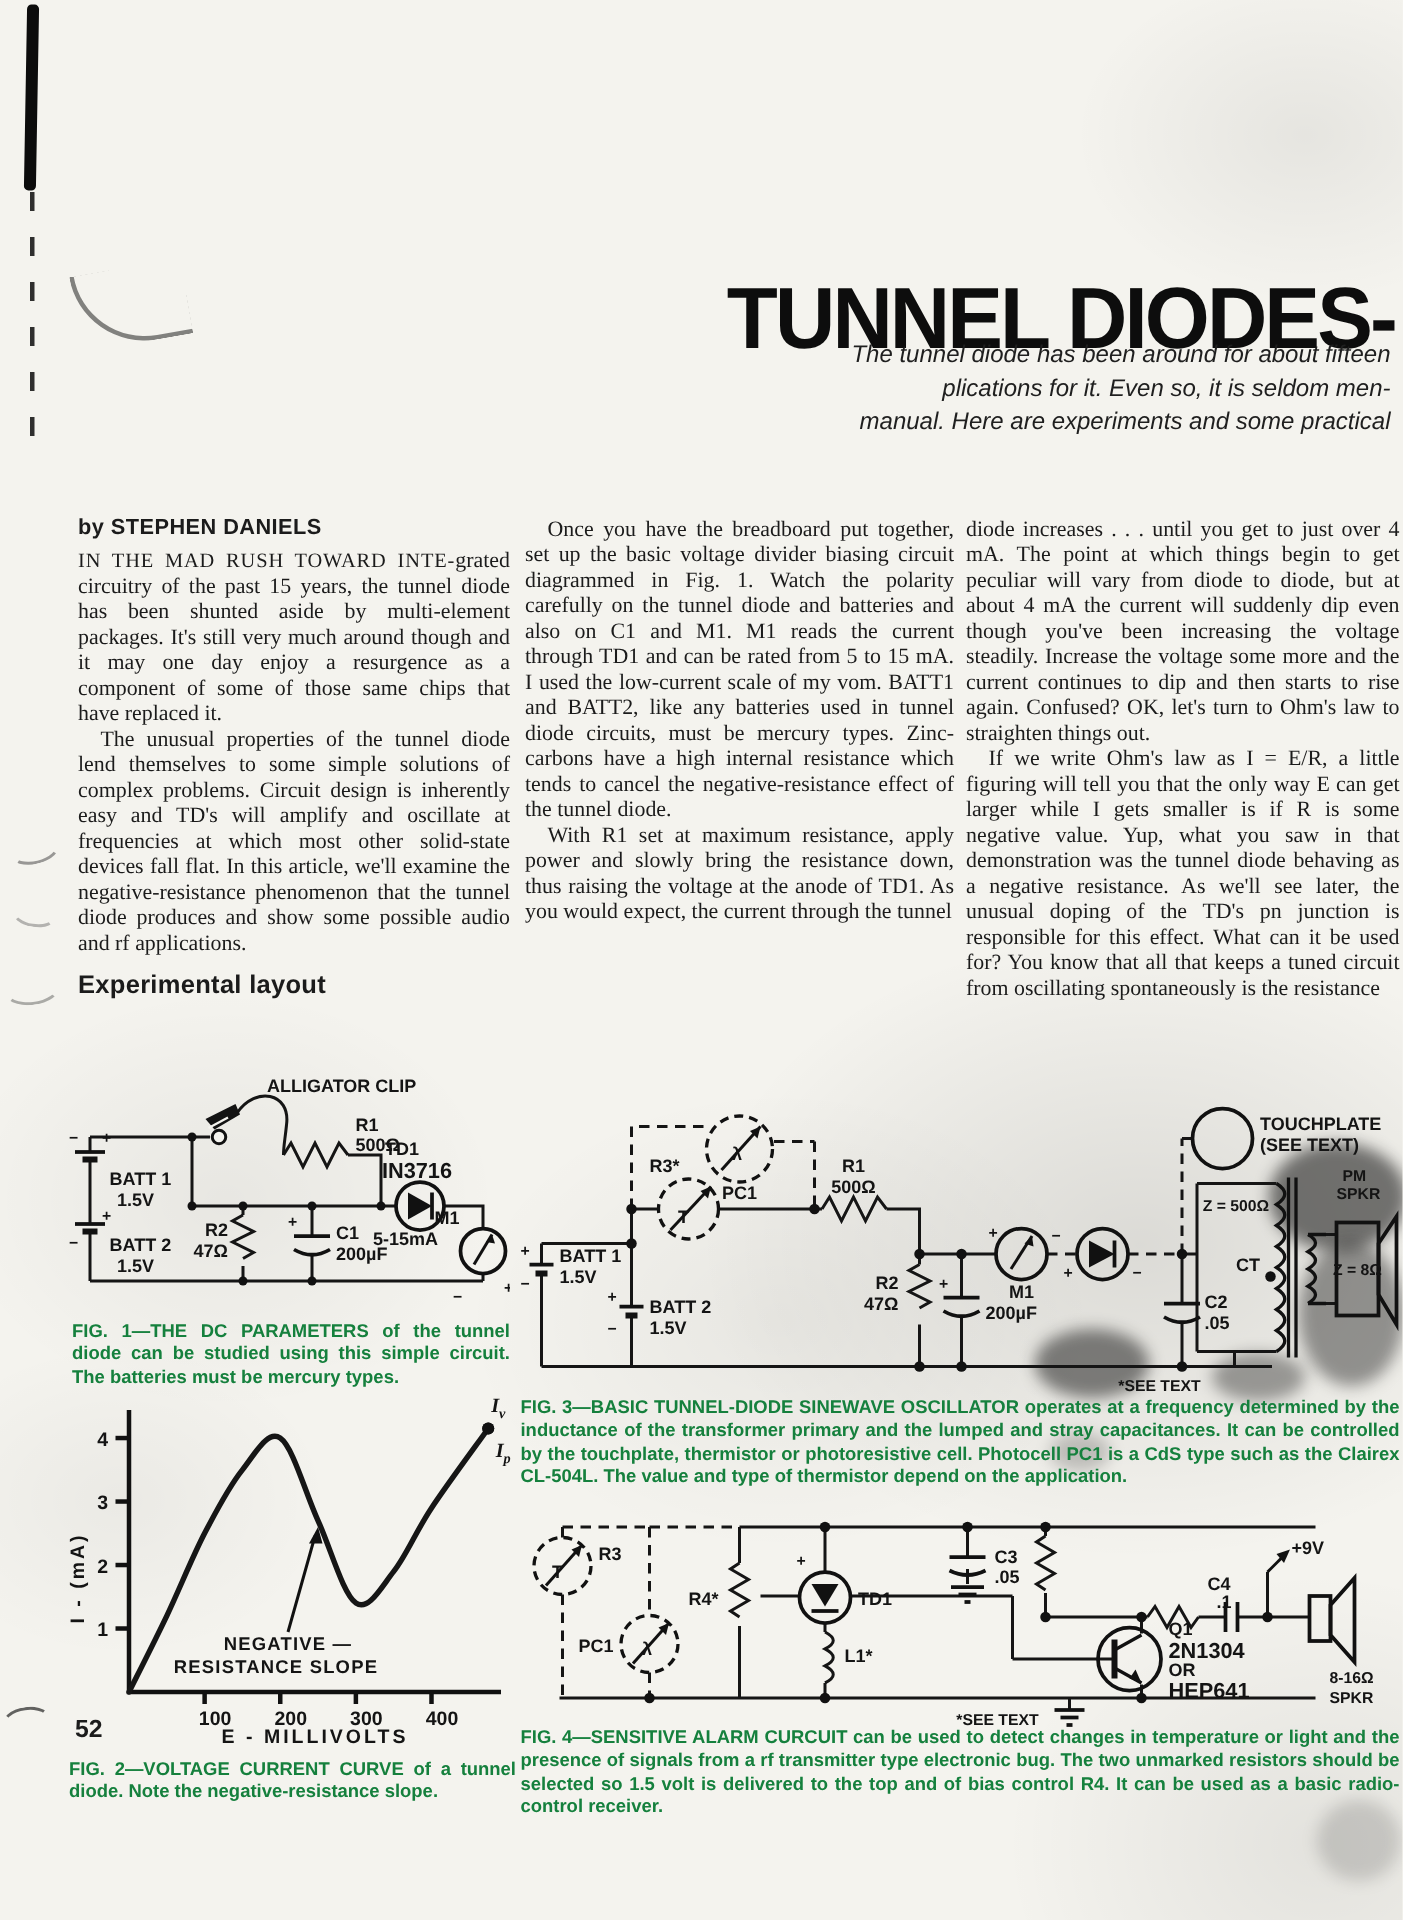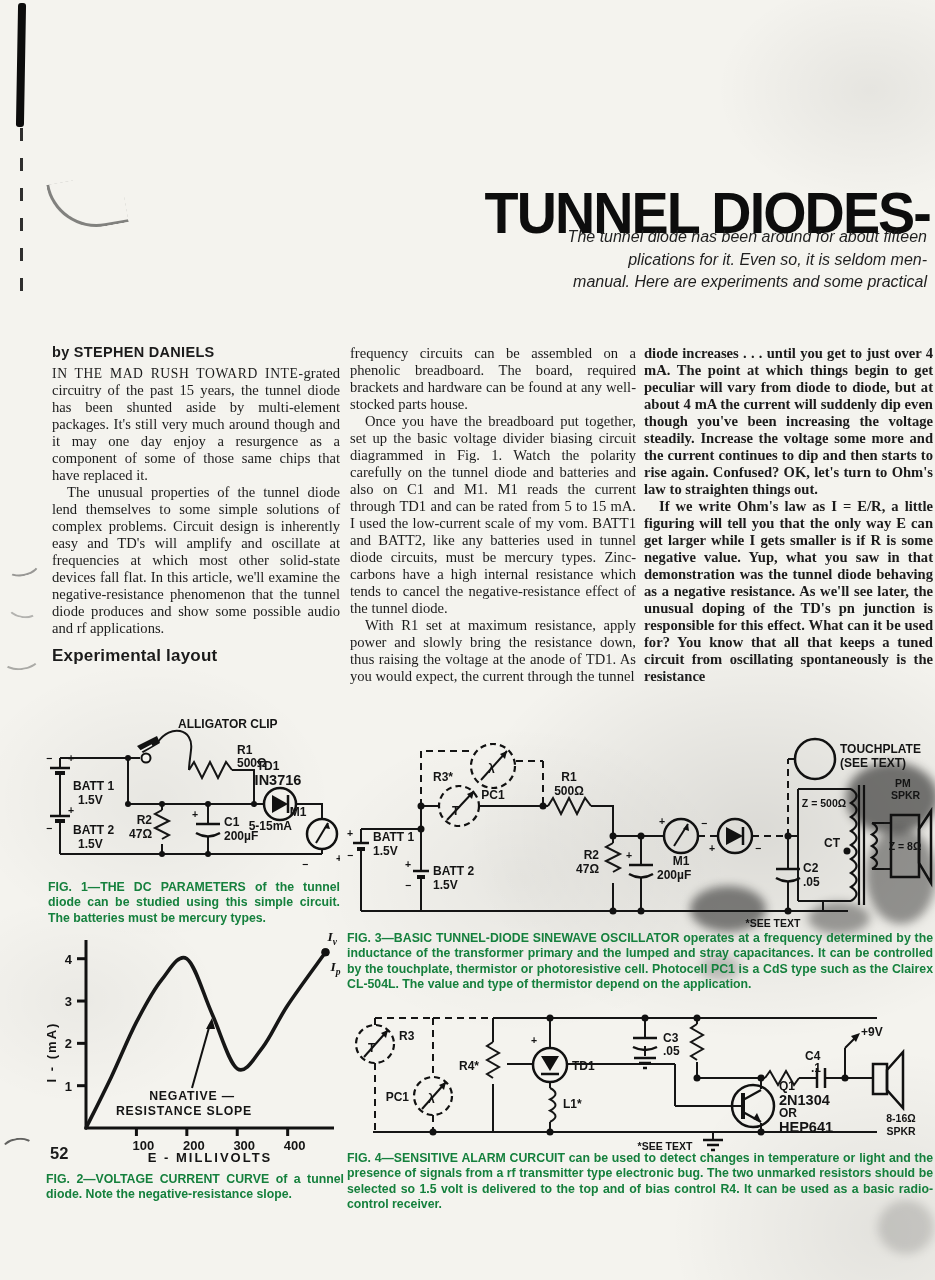--- a/index.html
+++ b/index.html
@@ -32,21 +32,21 @@
 
   .title{position:absolute;right:5px;top:140px;
     font-family:"Liberation Sans", sans-serif;font-weight:bold;font-size:58px;letter-spacing:-2px;
     transform:scaleX(.96);transform-origin:right;color:#0d0d0d;white-space:nowrap;}
   .subtitle{position:absolute;right:8px;top:226px;text-align:right;
     font-family:"Liberation Sans", sans-serif;font-style:italic;font-size:16px;line-height:1.42;color:#1f1f1f;}
 
   .col{position:absolute;width:288px;font-size:14.6px;line-height:17px;text-align:justify;}
   #col1{left:52px;top:344px;}
   #col2{left:350px;top:345px;width:286px;}
-  #col3{left:644px;top:345px;width:289px;font-weight:bold;}
+  #col3{left:644px;top:345px;width:289px;}
   .byline{font-family:"Liberation Sans", sans-serif;font-weight:bold;font-size:14.5px;margin-bottom:4px;letter-spacing:.3px;}
   .col p{margin:0;}
   .col p.ind{text-indent:15px;}
   .lead-caps{letter-spacing:.6px;font-size:13.6px;}
   .sechead{font-family:"Liberation Sans", sans-serif;font-weight:bold;font-size:17px;margin:10px 0 4px 0;text-align:left;letter-spacing:.2px;}
 
   .fig{position:absolute;}
   .figcap{position:absolute;font-family:"Liberation Sans", sans-serif;font-weight:bold;font-size:12.3px;line-height:1.26;color:#15803d;text-align:justify;}
   #fig1-svg{left:40px;top:712px;}
   #fig1-cap{left:48px;top:880px;width:292px;}
@@ -96,21 +96,20 @@
 </div>
 
 <div class="col" id="col1">
   <div class="byline">by STEPHEN DANIELS</div>
   <p><span class="lead-caps">IN THE MAD RUSH TOWARD INTE-</span><span>grated circuitry of the past 15 years, the tunnel diode has been shunted aside by multi-element packages. It's still very much around though and it may one day enjoy a resurgence as a component of some of those same chips that have replaced it.</span></p>
   <p class="ind">The unusual properties of the tunnel diode lend themselves to some simple solutions of complex problems. Circuit design is inherently easy and TD's will amplify and oscillate at frequencies at which most other solid-state devices fall flat. In this article, we'll examine the negative-resistance phenomenon that the tunnel diode produces and show some possible audio and rf applications.</p>
   <div class="sechead">Experimental layout</div>
 </div>
 
 <div class="col" id="col2">
-  <p>frequency circuits can be assembled on a phenolic breadboard. The board, required brackets and hardware can be found at any well-stocked parts house.</p>
   <p class="ind">Once you have the breadboard put together, set up the basic voltage divider biasing circuit diagrammed in Fig. 1. Watch the polarity carefully on the tunnel diode and batteries and also on C1 and M1. M1 reads the current through TD1 and can be rated from 5 to 15 mA. I used the low-current scale of my vom. BATT1 and BATT2, like any batteries used in tunnel diode circuits, must be mercury types. Zinc-carbons have a high internal resistance which tends to cancel the negative-resistance effect of the tunnel diode.</p>
   <p class="ind">With R1 set at maximum resistance, apply power and slowly bring the resistance down, thus raising the voltage at the anode of TD1. As you would expect, the current through the tunnel</p>
 </div>
 
 <div class="col" id="col3">
   <p>diode increases . . . until you get to just over 4 mA. The point at which things begin to get peculiar will vary from diode to diode, but at about 4 mA the current will suddenly dip even though you've been increasing the voltage steadily. Increase the voltage some more and the current continues to dip and then starts to rise again. Confused? OK, let's turn to Ohm's law to straighten things out.</p>
   <p class="ind">If we write Ohm's law as I = E/R, a little figuring will tell you that the only way E can get larger while I gets smaller is if R is some negative value. Yup, what you saw in that demonstration was the tunnel diode behaving as a negative resistance. As we'll see later, the unusual doping of the TD's pn junction is responsible for this effect. What can it be used for? You know that all that keeps a tuned circuit from oscillating spontaneously is the resistance</p>
 </div>
 
 <svg id="fig1-svg" class="fig" width="300" height="168" viewBox="0 0 300 168">

